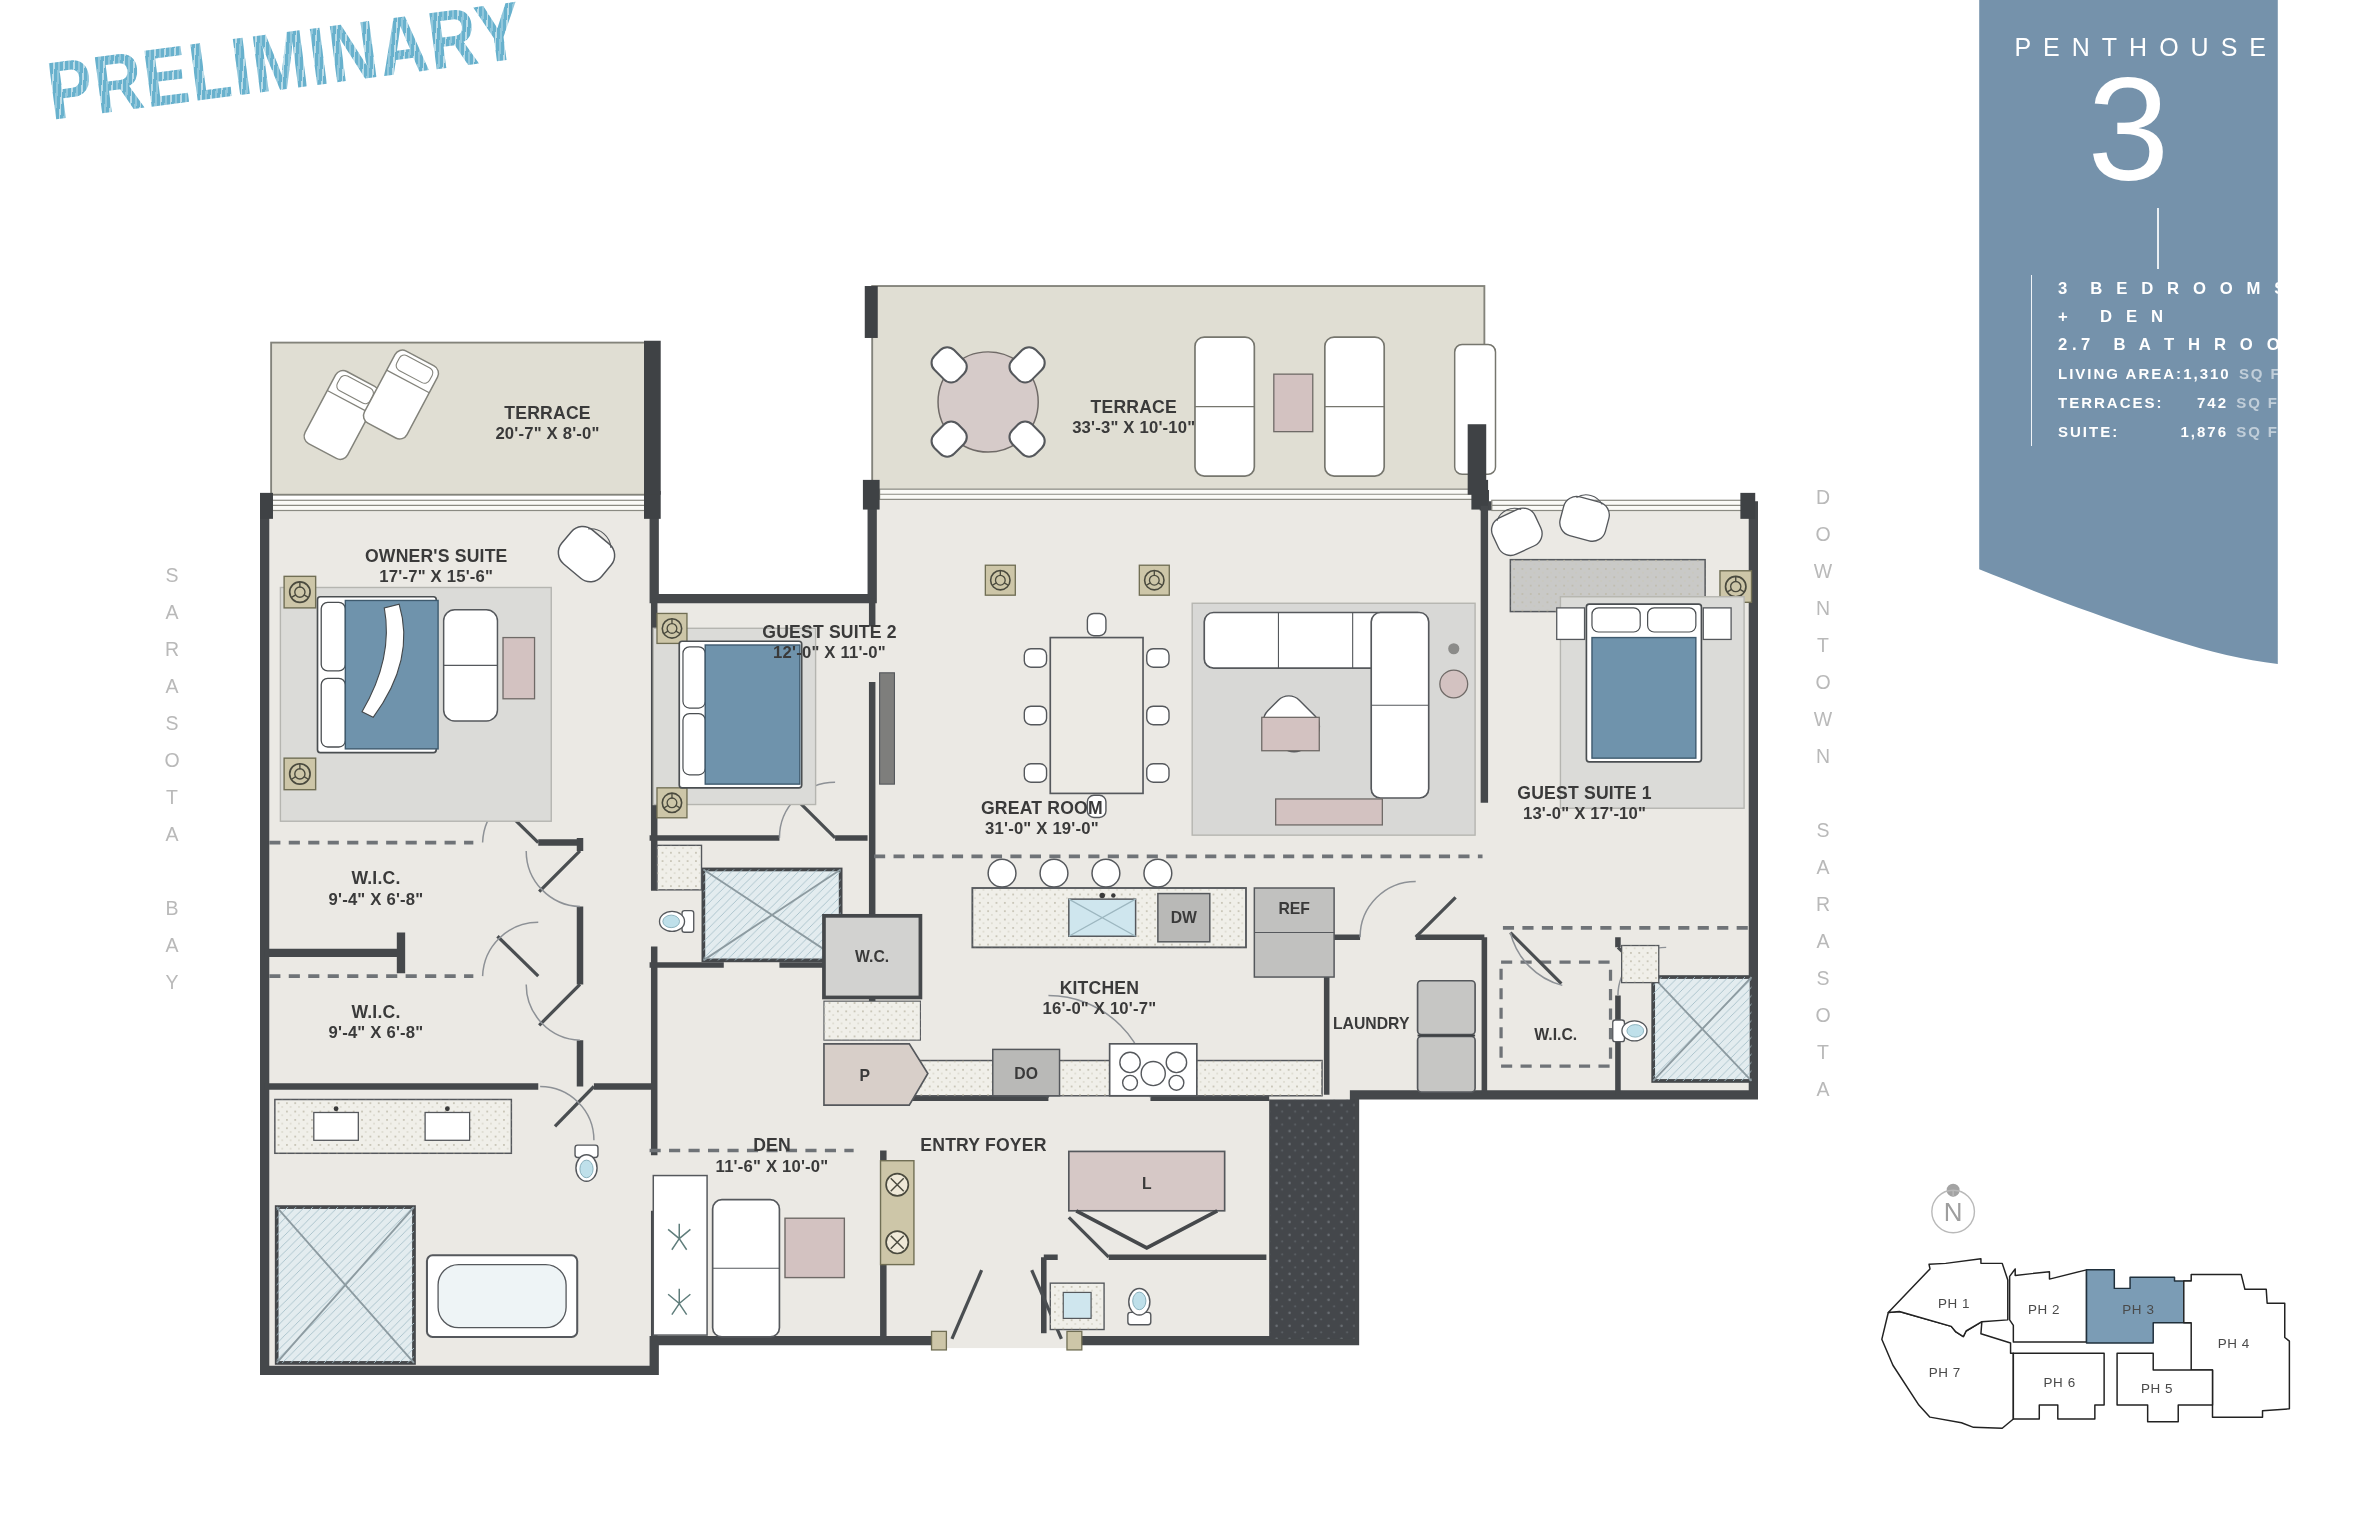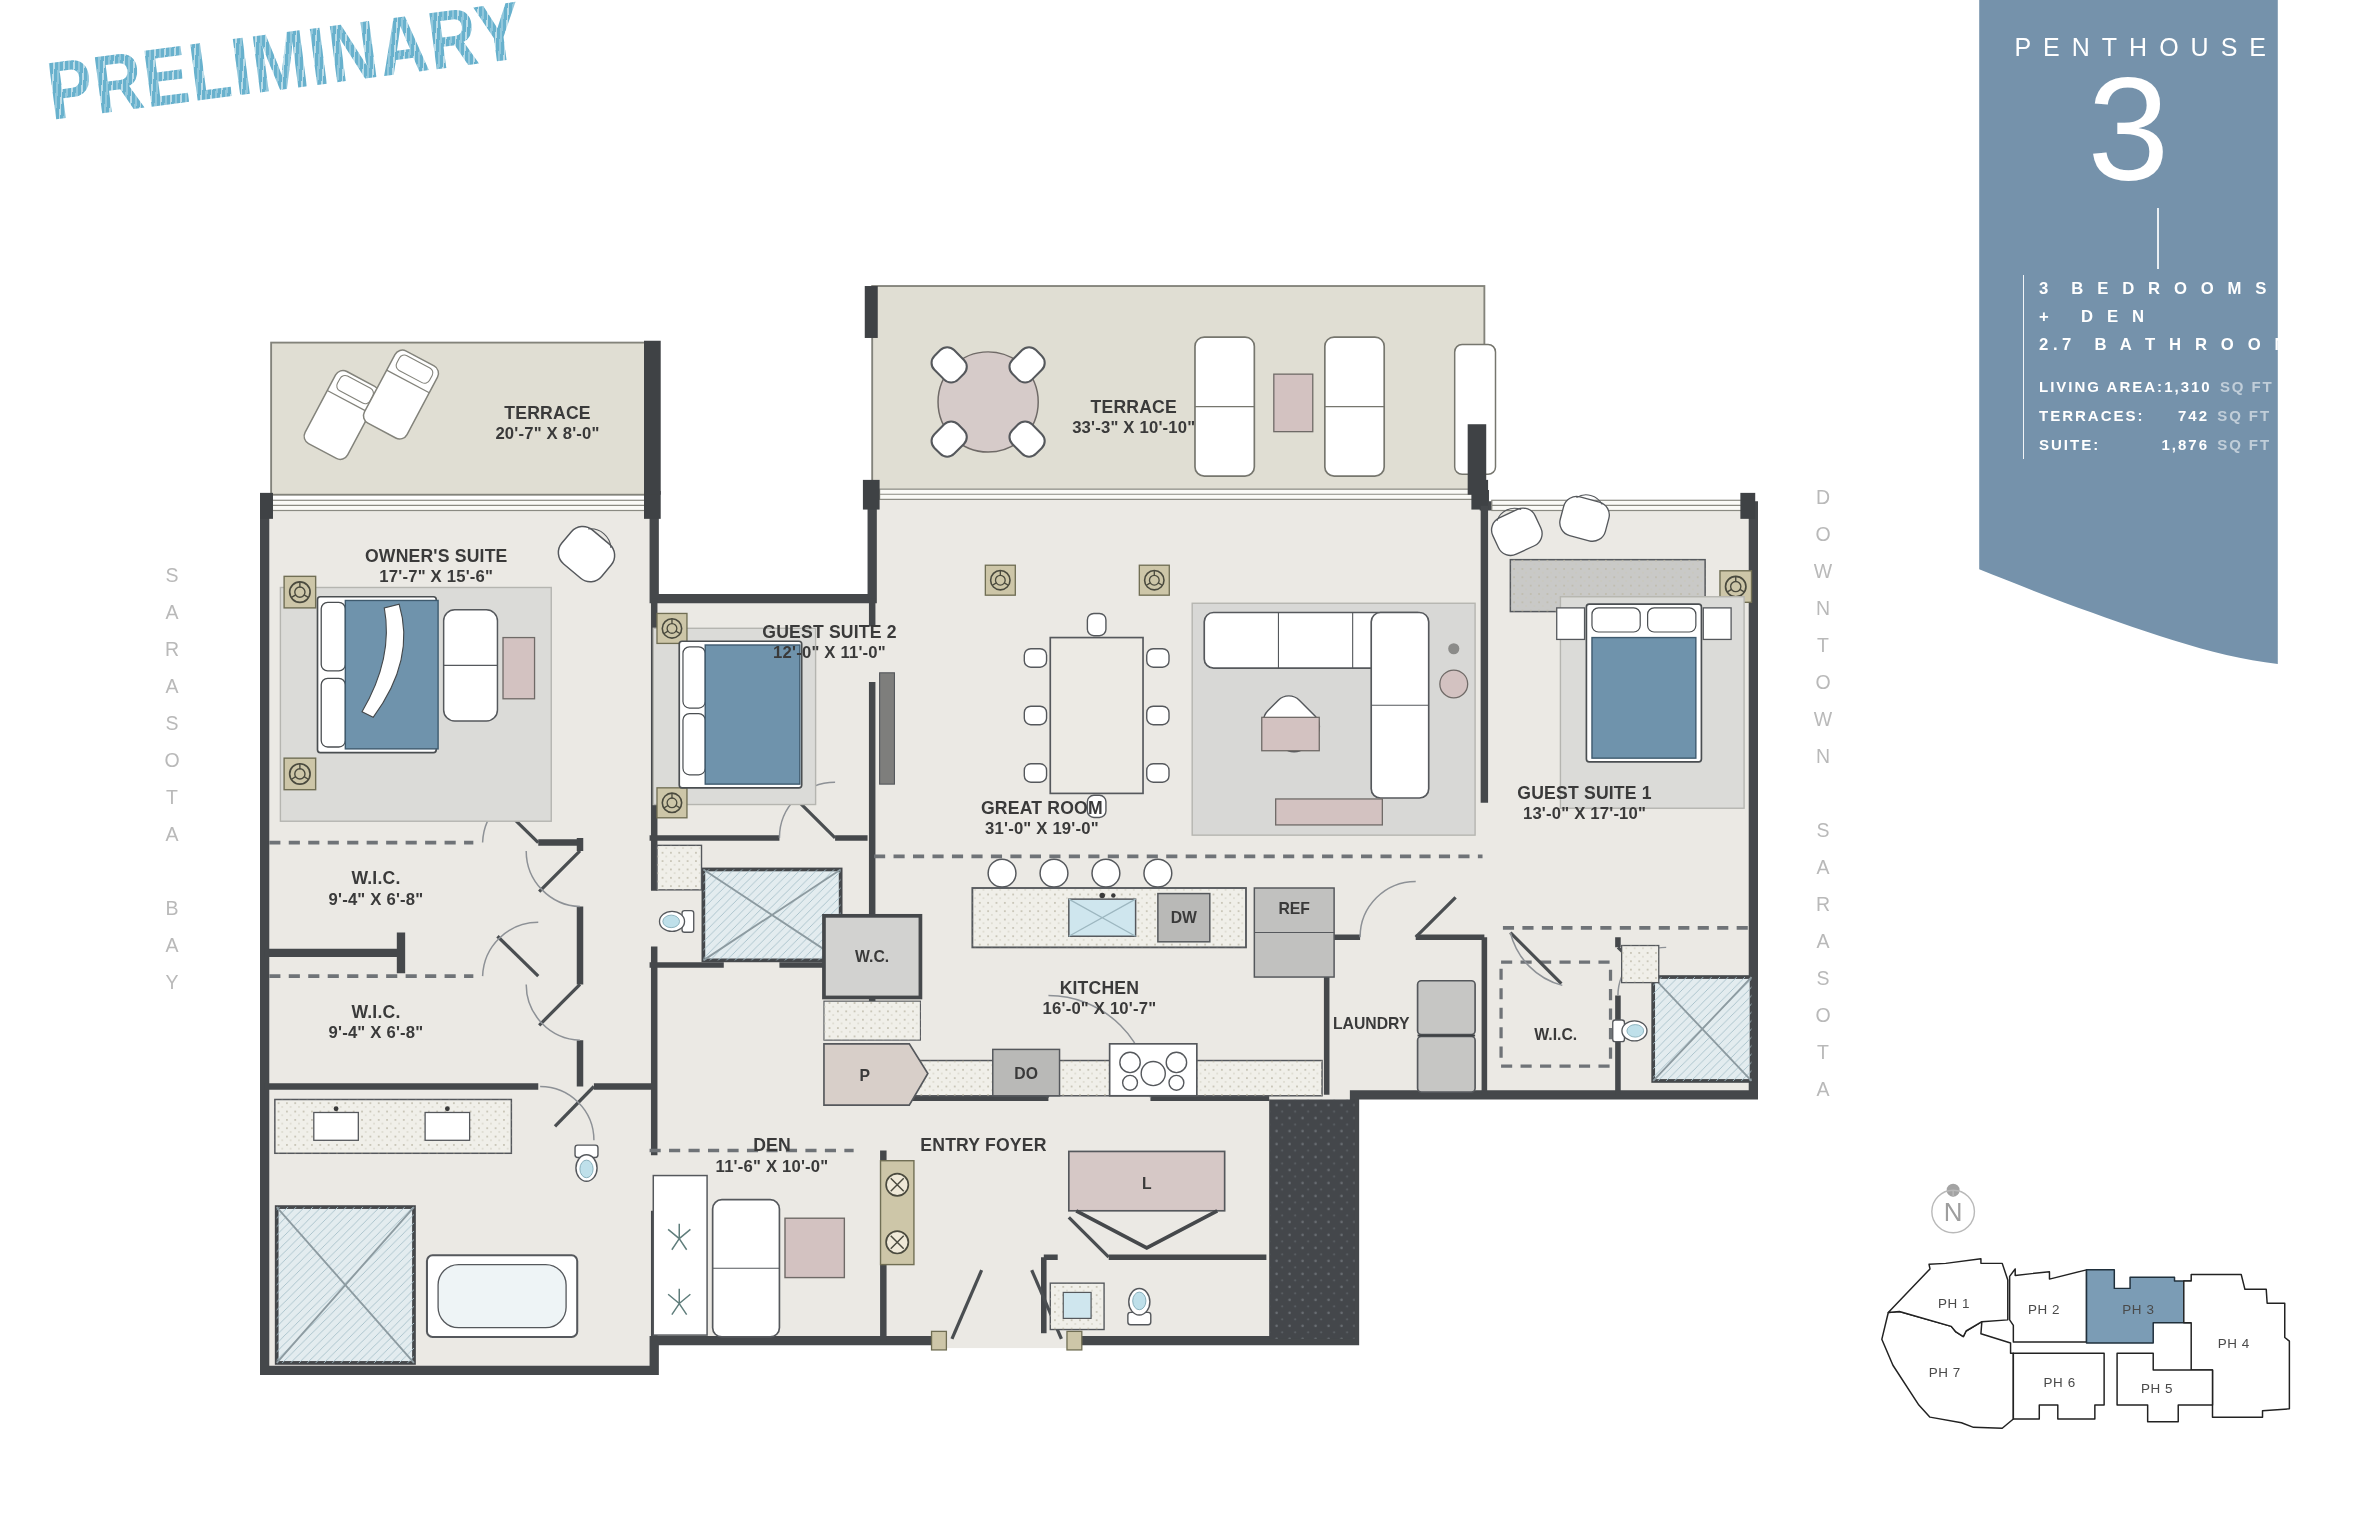--- a/index.html
+++ b/index.html
@@ -20,24 +20,24 @@
   .vright{left:1811px;top:486px;}
 
   
   .panel-wrap{position:absolute;left:1979px;top:0;width:299px;height:714px;}
   .panel-bg{position:absolute;left:0;top:0;}
   .panel-kicker{position:absolute;left:0;top:33px;width:100%;text-align:right;
                 color:#fff;font-size:25px;font-weight:500;letter-spacing:12px;text-indent:12px;}
   .panel-number{position:absolute;left:0;top:45px;width:100%;text-align:center;
                 color:#fff;font-size:147px;font-weight:400;}
   .panel-rule{position:absolute;left:178px;top:208px;width:1.9px;height:61px;background:rgba(255,255,255,.85);}
-  .panel-block{position:absolute;left:44px;top:275px;width:232px;
-               border-left:1.9px solid rgba(255,255,255,.9);padding-left:15px;}
+  .panel-block{position:absolute;left:52px;top:275px;width:232px;
+               border-left:1.9px solid rgba(255,255,255,.9);padding-left:26px;}
   .feat{color:#fff;font-size:16.7px;font-weight:700;letter-spacing:4.6px;line-height:28px;white-space:pre;}
-  .stats{margin-top:13px;}
+  .stats{}
   .stat-row{display:flex;align-items:baseline;color:#fff;font-size:15px;letter-spacing:2px;
             font-weight:700;line-height:29px;}
   .stat-label{white-space:nowrap;}
   .stat-spacer{flex:1;}
   .stat-value{font-weight:700;}
   .stat-unit{color:rgba(255,255,255,.55);font-weight:700;margin-left:8.3px;letter-spacing:1.9px;white-space:nowrap;}
 
   
   .rlabel{font-family:"Liberation Sans",sans-serif;font-size:19px;font-weight:700;
           fill:#3a3a3a;letter-spacing:.2px;text-anchor:middle;}

